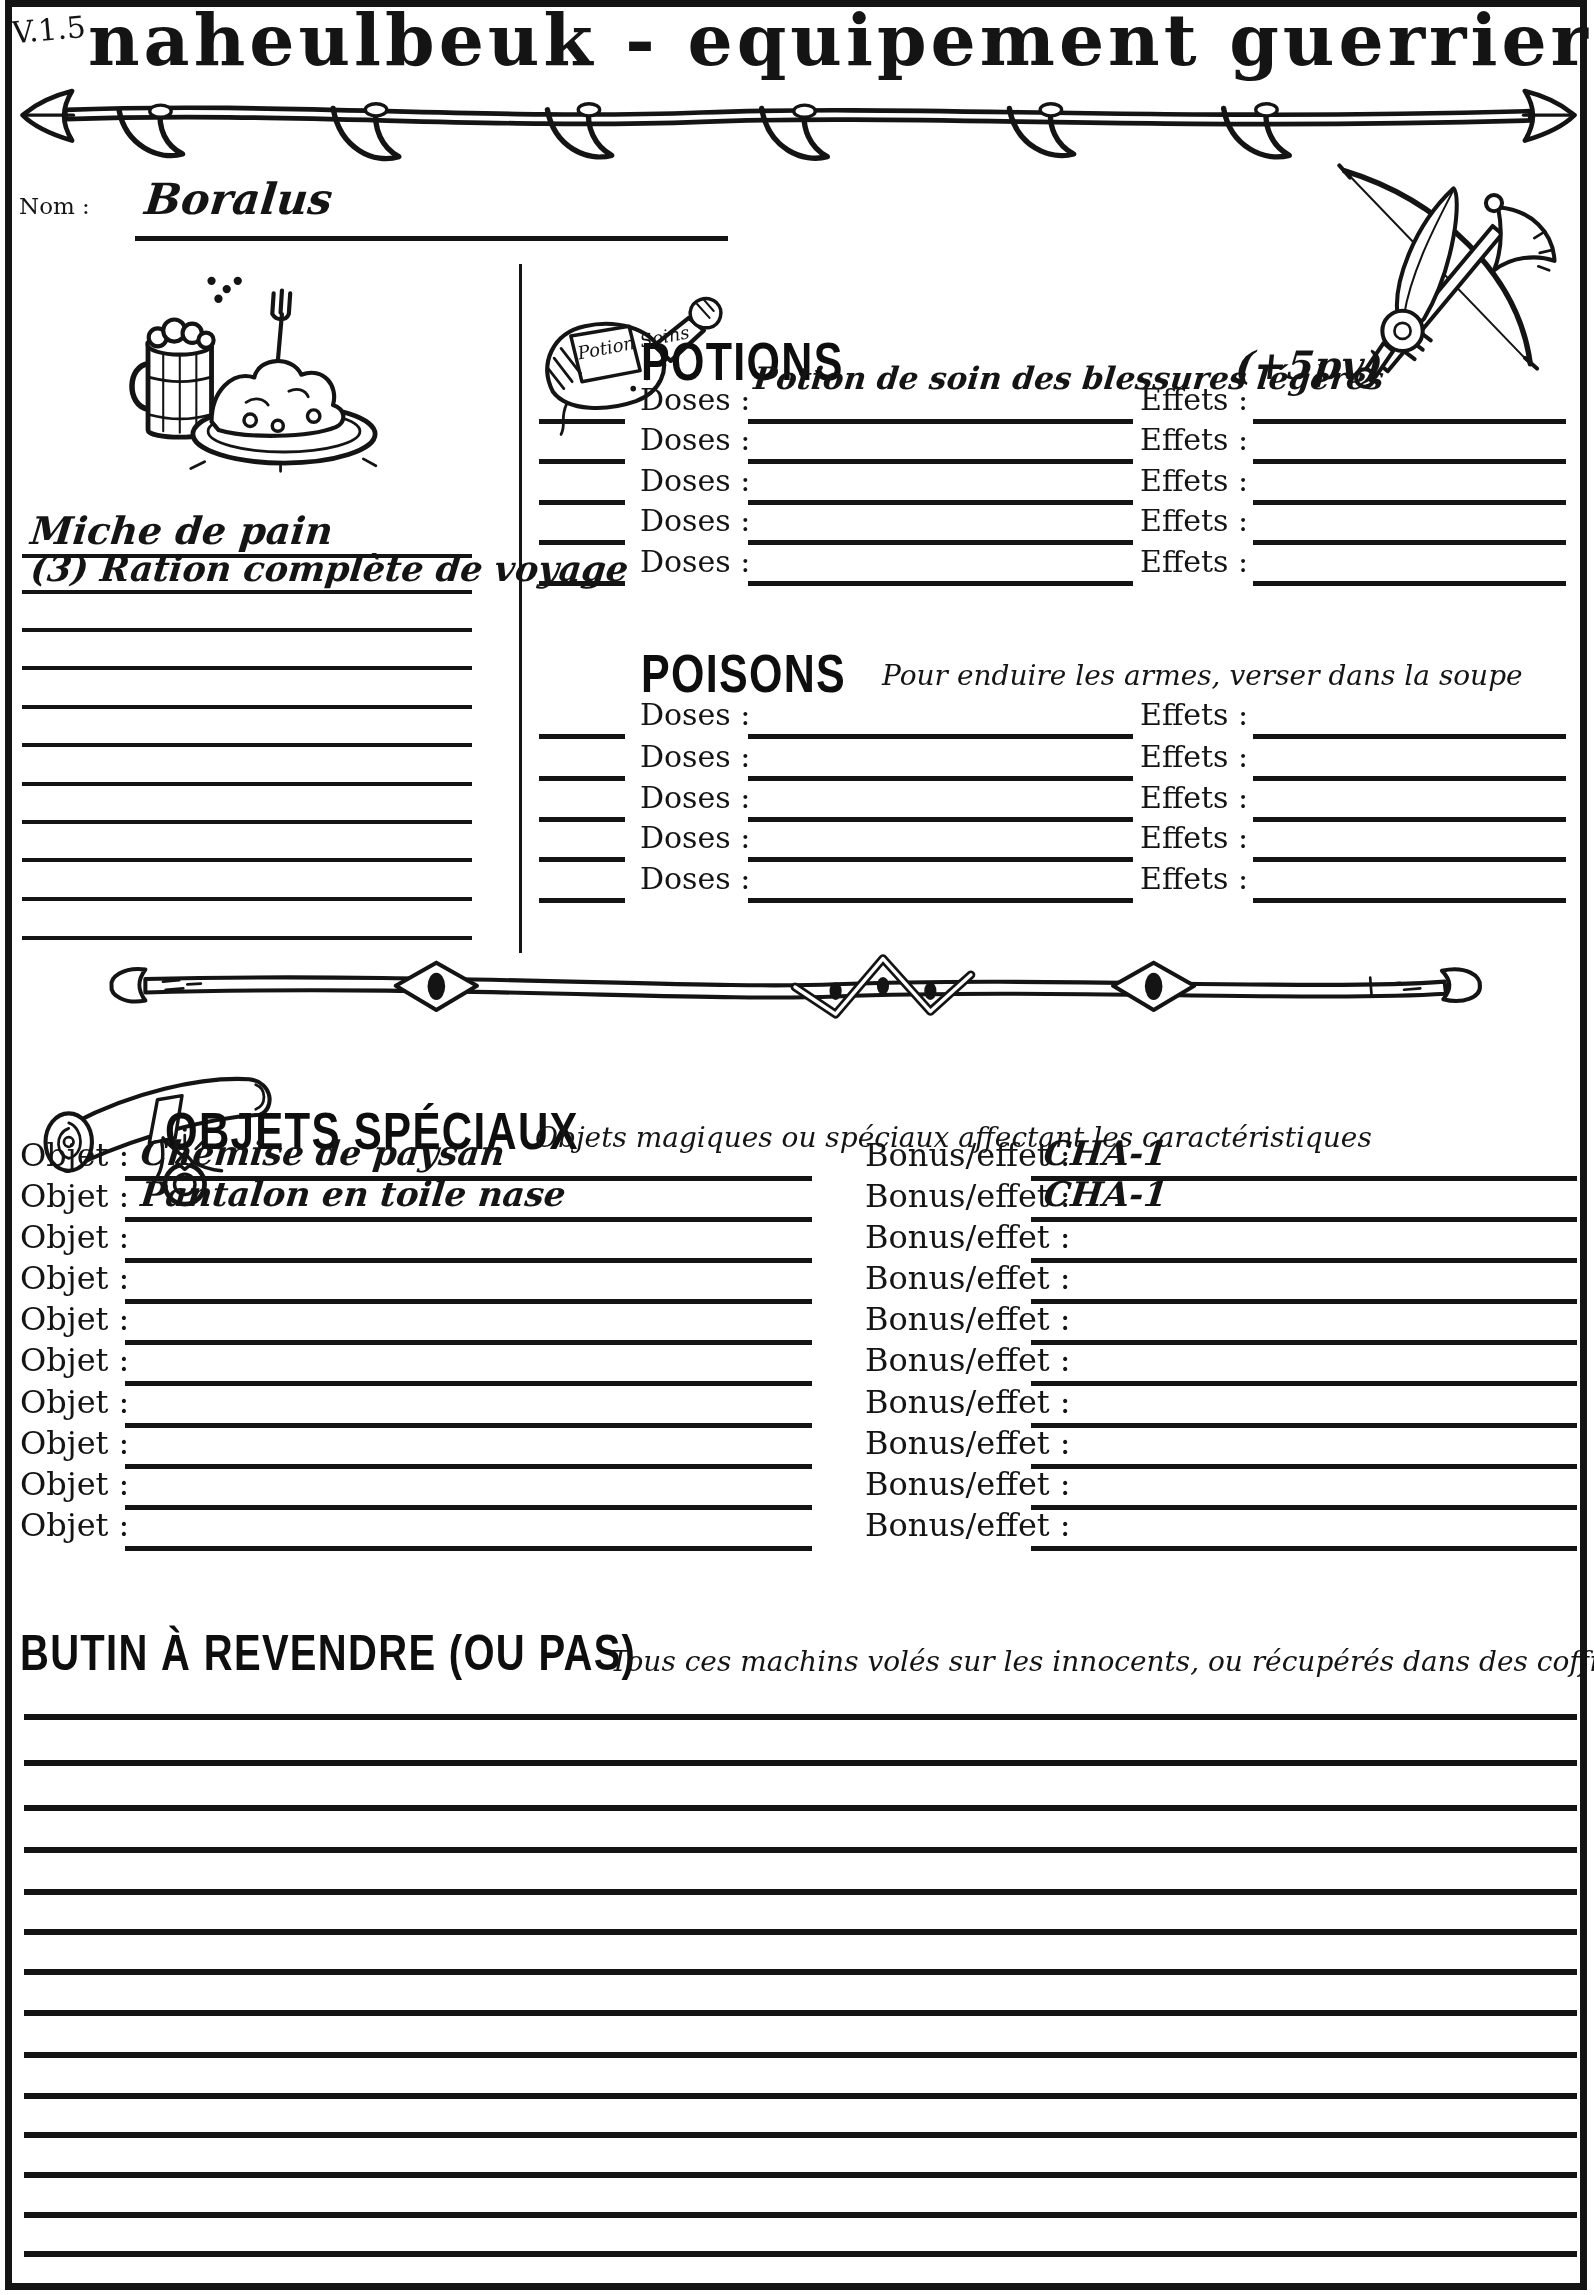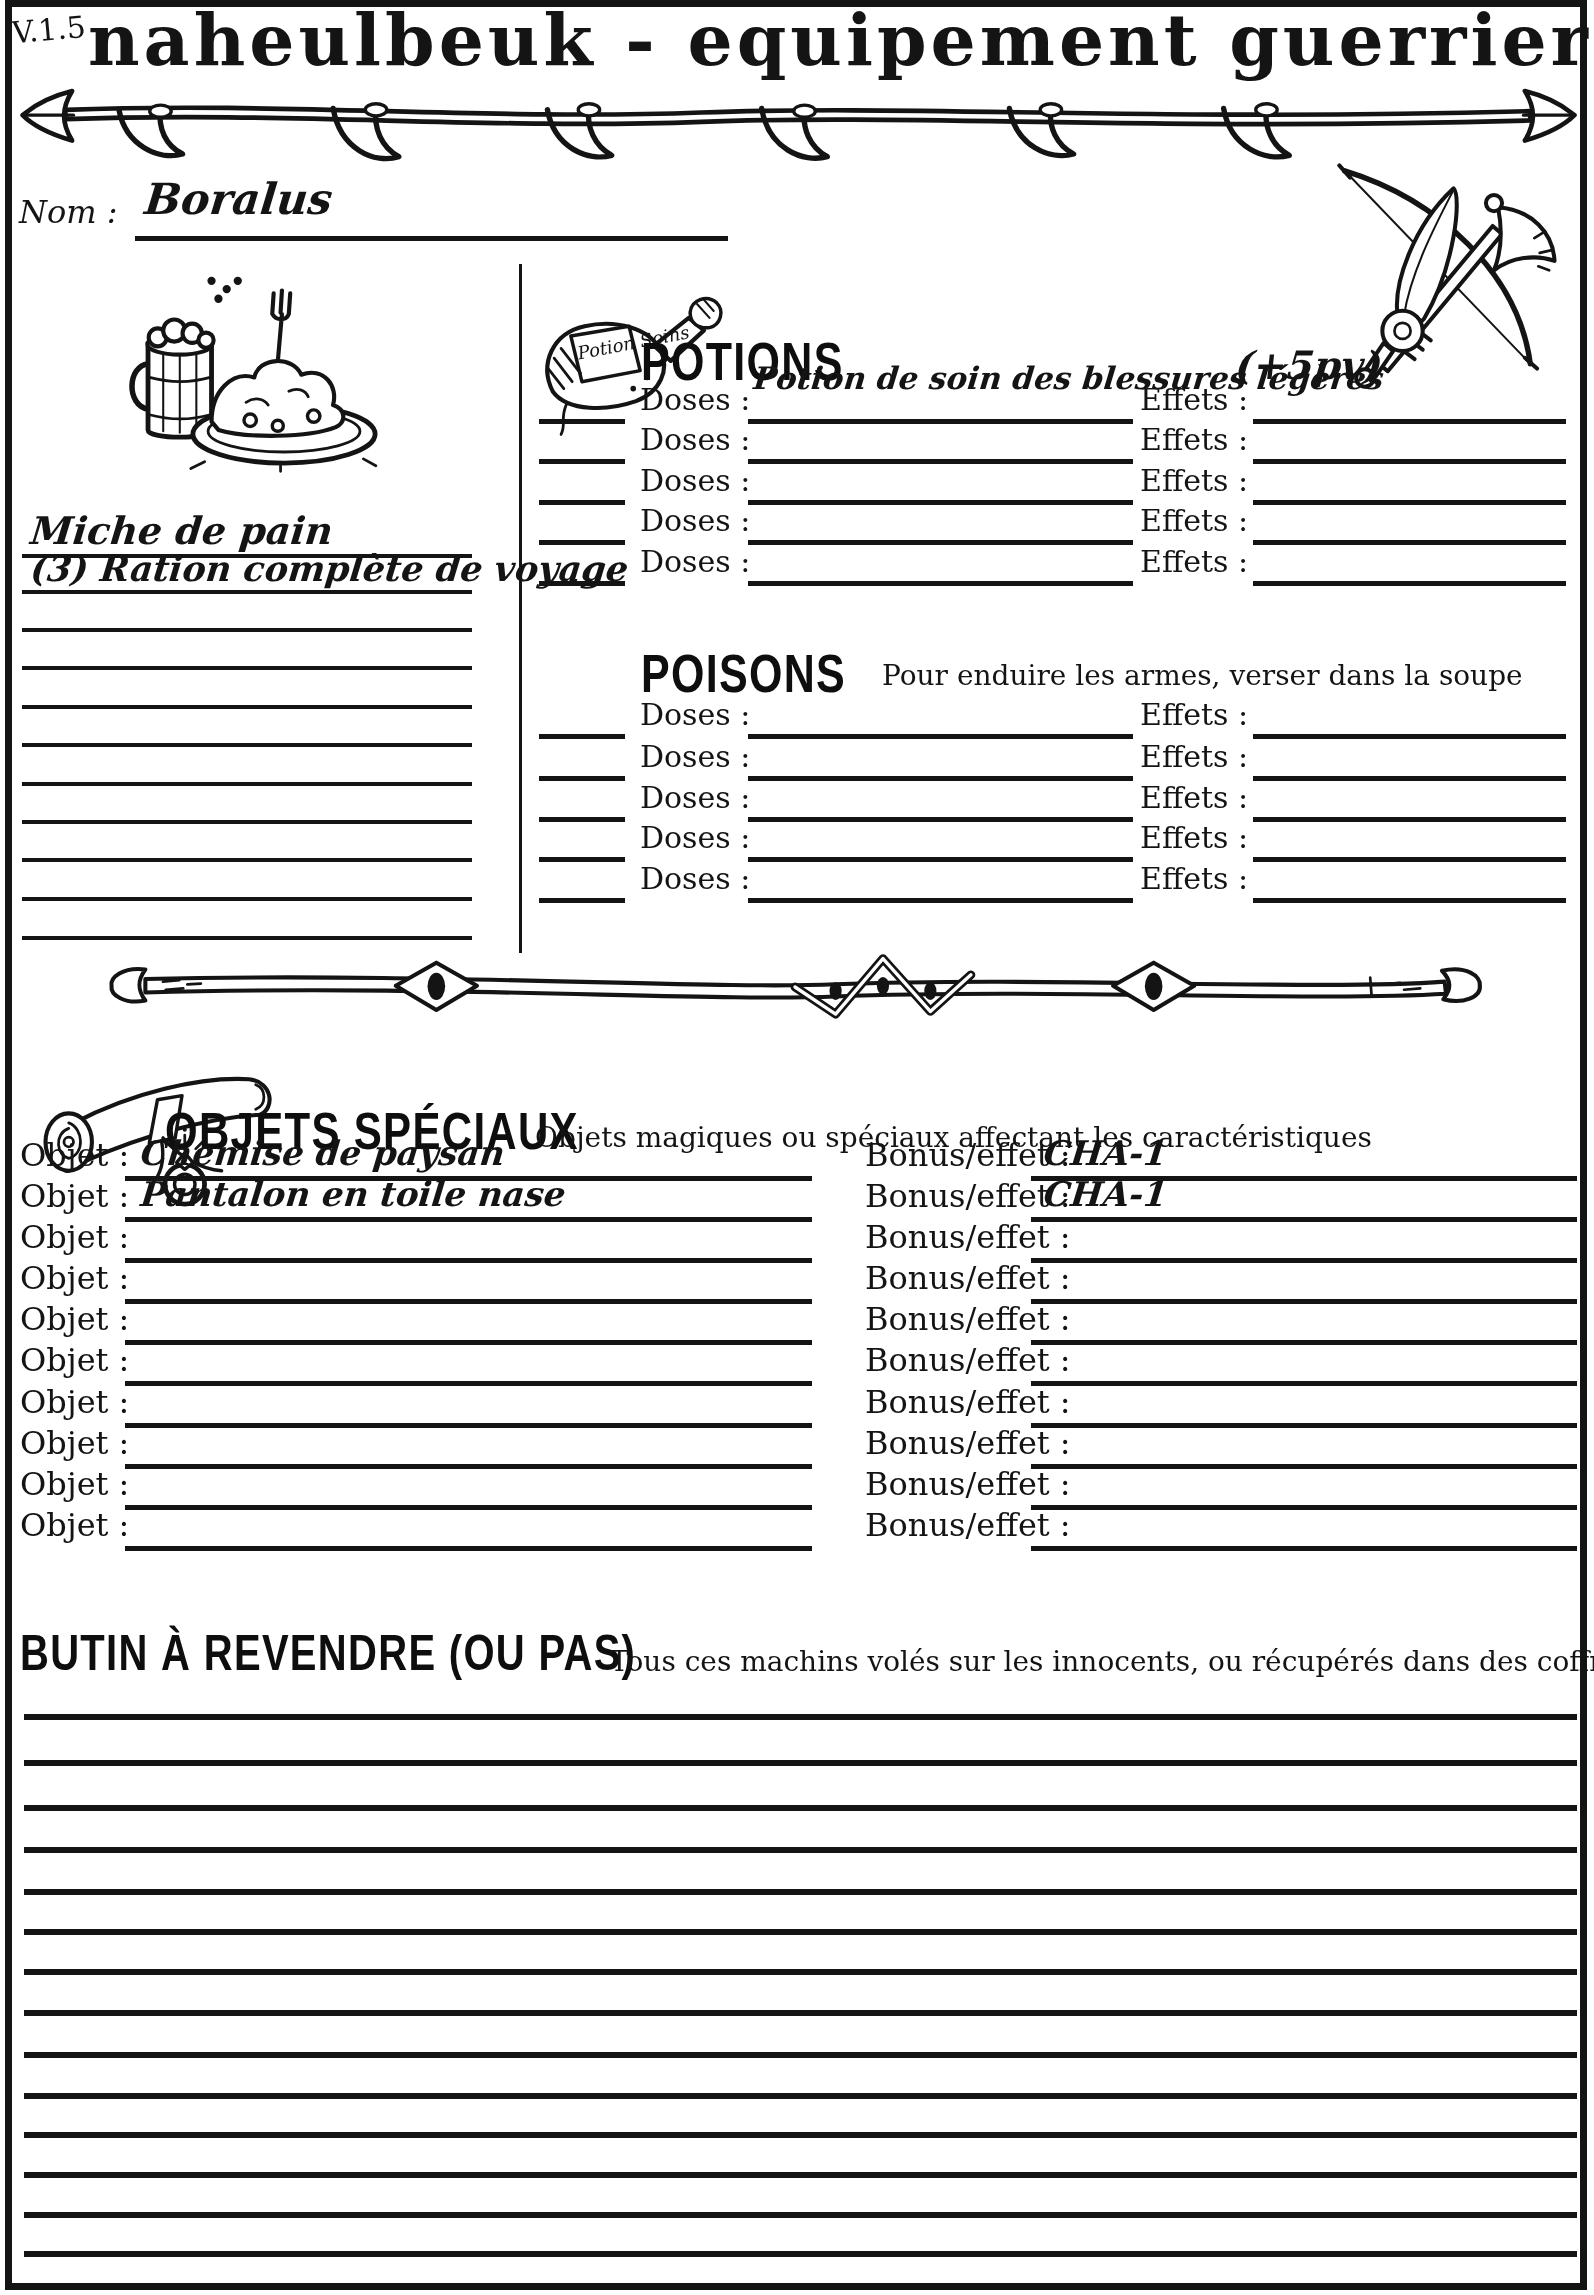--- a/index.html
+++ b/index.html
@@ -6,24 +6,24 @@
   #page{position:relative;width:1594px;height:2295px;background:#ffffff;overflow:hidden;
         font-family:"DejaVu Serif",serif;color:#141414;}
   .frame{position:absolute;left:5.4px;top:0;right:6.7px;bottom:5.4px;border:7.4px solid #141414;}
   .version{position:absolute;left:12px;top:12px;font-family:"DejaVu Serif",serif;font-size:30px;
            transform:rotate(-5deg);white-space:nowrap;}
   .title{position:absolute;left:88px;right:88px;top:2.7px;text-align:left;
          font-family:"DejaVu Serif",serif;font-weight:bold;font-size:71px;line-height:1.05;
          letter-spacing:4px;text-transform:lowercase;white-space:nowrap;}
   .head{font-family:"Liberation Sans",sans-serif;font-weight:bold;color:#0e0e0e;white-space:nowrap;position:absolute;}
   .cond{transform:scaleY(1.25);transform-origin:left top;letter-spacing:1.3px;}
-  .note{position:absolute;font-family:"DejaVu Serif",serif;font-size:28px;white-space:nowrap;}
+  .note{position:absolute;font-family:"DejaVu Serif",serif;font-style:italic;font-size:28px;white-space:nowrap;}
   .hand{font-family:"DejaVu Serif",serif;font-style:italic;font-weight:bold;
         transform:skewX(-6deg);display:inline-block;white-space:nowrap;}
-  .serif-label{font-family:"DejaVu Serif",serif;font-size:32px;white-space:nowrap;position:absolute;font-style:italic;}
+  .serif-label{font-family:"DejaVu Serif",serif;font-size:23px;white-space:nowrap;position:absolute;}
   .line{position:absolute;background:#141414;height:4.7px;}
   .vdiv{position:absolute;left:519px;top:264px;width:3.4px;height:689px;background:#141414;}
   
   .frow{position:absolute;left:0;width:1594px;height:38px;}
   .fline{position:absolute;bottom:0;height:4.7px;background:#141414;}
   .flabel{position:absolute;bottom:6.7px;font-family:"DejaVu Serif",serif;font-size:30px;white-space:nowrap;}
   .fval{position:absolute;bottom:8px;font-size:34px;}
   .short{left:539px;width:86px;}
   .dline{left:748px;width:385px;}
   .eline{left:1253px;width:313px;}

